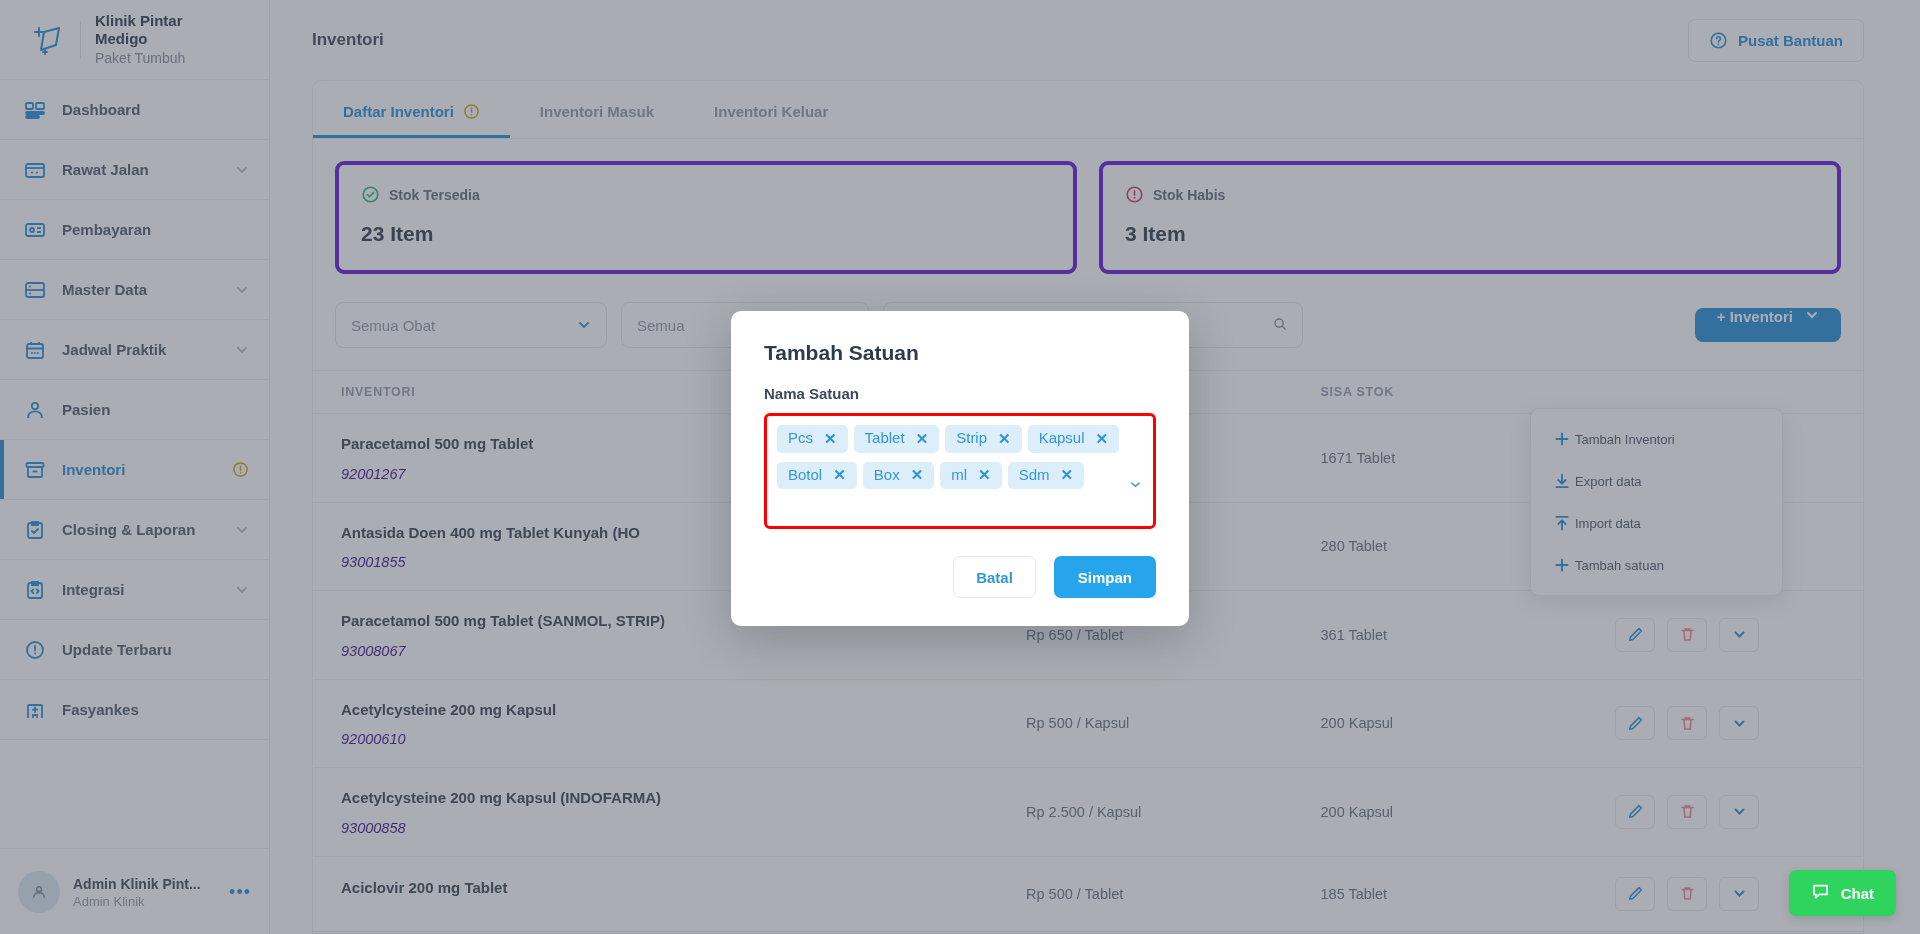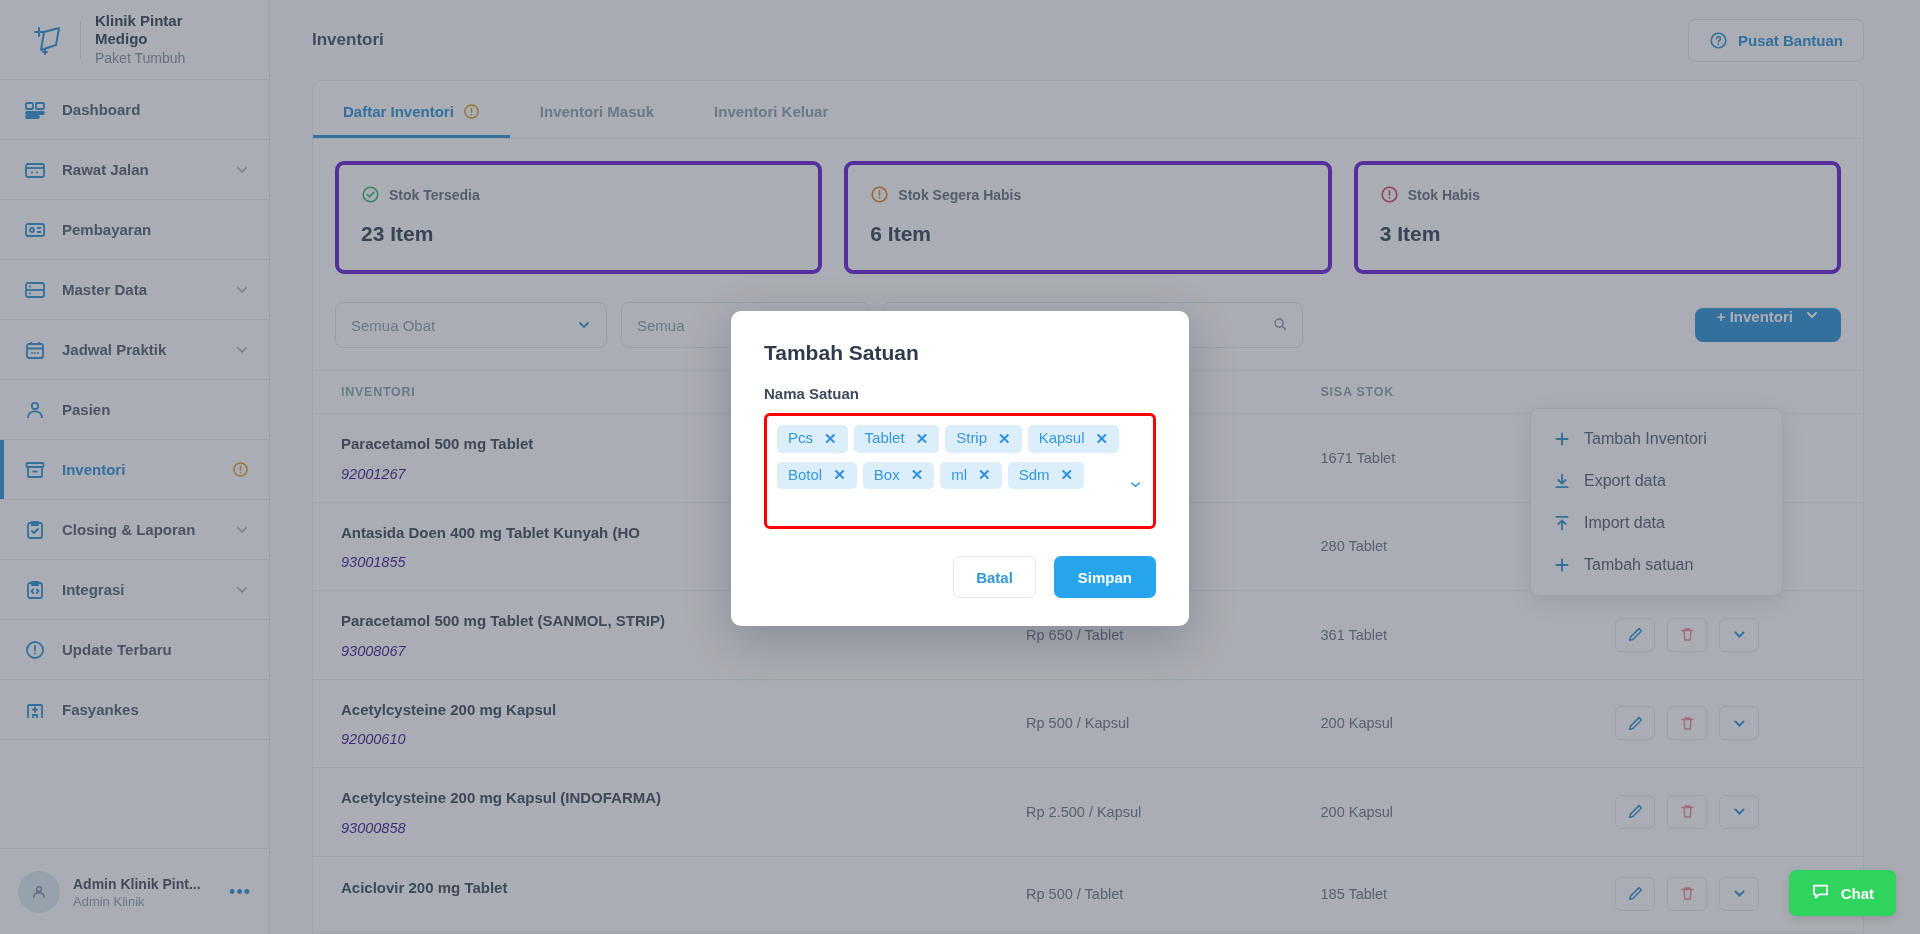--- a/index.html
+++ b/index.html
@@ -154,22 +154,22 @@
   
   .dimmer { position:absolute; inset:0; background:rgba(52,60,74,0.42); z-index:50; }
 
   
   .menu {
     position:absolute; top:408px; left:1530px; width:253px;
     background:#fff; border:1px solid #e8ecf1; border-radius:9px;
     box-shadow:0 6px 22px rgba(40,50,65,.12); padding:9px 0; z-index:40;
   }
   .menu-item {
-    display:flex; align-items:flex-end; gap:13px; padding:12px 22px;
-    font-size:16px; color:#5b6777; cursor:pointer;
+    display:flex; align-items:center; gap:4px; padding:12px 22px;
+    font-size:13px; color:#5b6777; cursor:pointer;
   }
   .menu-item .ic { width:18px; height:18px; color:#3497d9; flex:0 0 18px; }
 
   
   .modal {
     position:absolute; z-index:60;
     left:731px; top:311px; width:458px;
     background:#fff; border-radius:10px;
     box-shadow:0 14px 48px rgba(25,35,50,.24);
     padding:30px 33px 28px;
@@ -410,31 +410,20 @@
       <div class="stats">
         <div class="stat">
           <div class="stat-head">
             <span class="ic" style="color:#3dbd7d"><svg viewBox="0 0 19 19" fill="none" stroke="currentColor" stroke-width="1.6">
                   <circle cx="9.5" cy="9.5" r="7.3"></circle>
                   <path d="M6.3 9.6 l2.2 2.2 l4.3 -4.4" stroke-linecap="round" stroke-linejoin="round"></path>
                 </svg></span>
             <span class="stat-label">Stok Tersedia</span>
           </div>
           <div class="stat-value">23 Item</div>
-        </div>
-        <div class="stat">
-          <div class="stat-head">
-            <span class="ic" style="color:#e08a36"><svg viewBox="0 0 19 19" fill="none" stroke="currentColor" stroke-width="1.6">
-                  <circle cx="9.5" cy="9.5" r="7.3"></circle>
-                  <path d="M9.5 5.8 V10.1" stroke-linecap="round"></path>
-                  <circle cx="9.5" cy="12.8" r=".95" fill="currentColor" stroke="none"></circle>
-                </svg></span>
-            <span class="stat-label">Stok Segera Habis</span>
-          </div>
-          <div class="stat-value">6 Item</div>
         </div>
         <div class="stat">
           <div class="stat-head">
             <span class="ic" style="color:#d9466e"><svg viewBox="0 0 19 19" fill="none" stroke="currentColor" stroke-width="1.6">
                   <circle cx="9.5" cy="9.5" r="7.3"></circle>
                   <path d="M9.5 5.8 V10.1" stroke-linecap="round"></path>
                   <circle cx="9.5" cy="12.8" r=".95" fill="currentColor" stroke="none"></circle>
                 </svg></span>
             <span class="stat-label">Stok Habis</span>
           </div>

